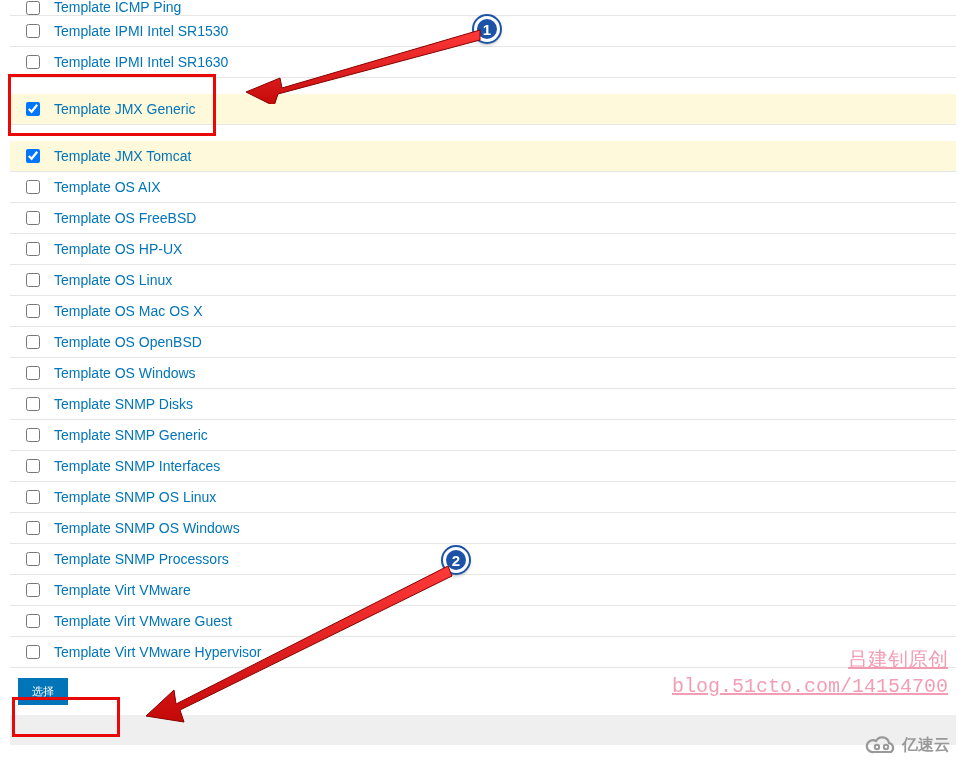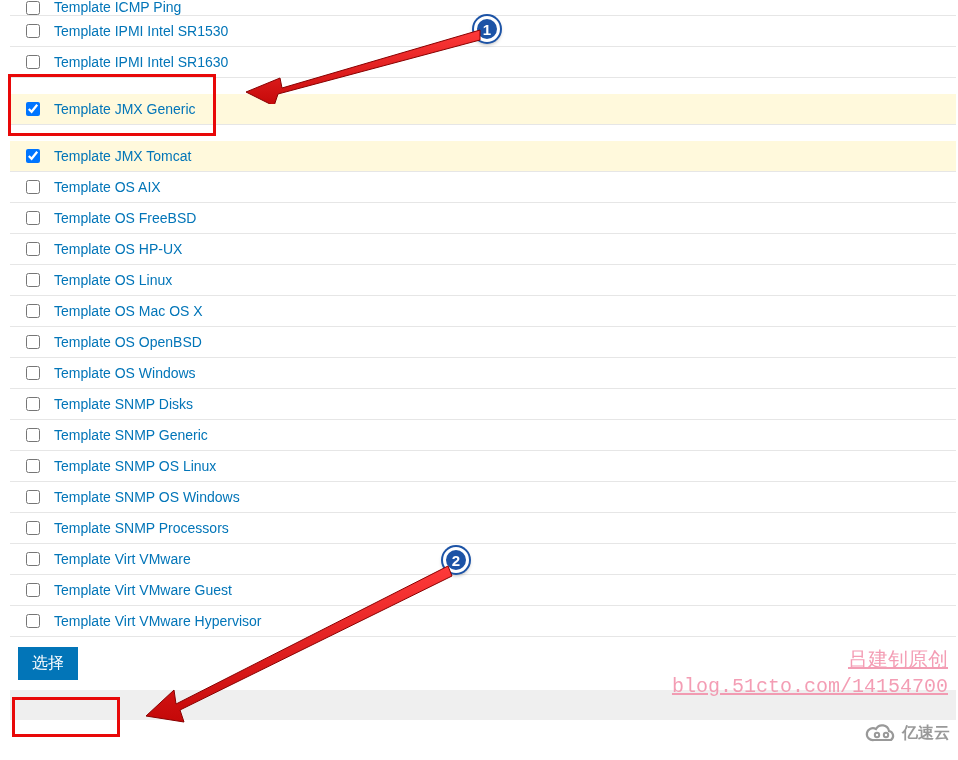--- a/index.html
+++ b/index.html
@@ -57,21 +57,21 @@
   }
   .footer-area {
     padding: 10px 18px;
     background: #ffffff;
   }
   .select-btn {
     background: #0275b8;
     color: #ffffff;
     border: none;
     padding: 6px 14px;
-    font-size: 16px;
+    font-size: 11px;
     cursor: pointer;
   }
   .footer-strip {
     height: 30px;
     background: #efefef;
     width: 946px;
     margin-left: 10px;
   }
 
   
@@ -117,21 +117,21 @@
     color: #f28da8;
     font-family: "SimSun","NSimSun","FangSong","Courier New",monospace;
     font-size: 20px;
     line-height: 1.3;
     opacity: 0.85;
     pointer-events: none;
     text-decoration: underline;
   }
   .watermark2 {
     position: absolute;
-    bottom: 16px;
+    bottom: 4px;
     right: 8px;
     display: flex;
     align-items: center;
     color: #999999;
     font-size: 16px;
     font-weight: bold;
     pointer-events: none;
   }
   .watermark2 svg { margin-right: 4px; }
 </style>
@@ -215,20 +215,26 @@
       <div class="checkbox-cell">
         <input type="checkbox" style="">
       </div>
       <div class="label-cell"><a href="#">Template SNMP Disks</a></div>
     </div>
     <div class="row">
       <div class="checkbox-cell">
         <input type="checkbox" style="">
       </div>
       <div class="label-cell"><a href="#">Template SNMP Generic</a></div>
+    </div>
+    <div class="row">
+      <div class="checkbox-cell">
+        <input type="checkbox" style="">
+      </div>
+      <div class="label-cell"><a href="#">Template SNMP Interfaces</a></div>
     </div>
     <div class="row">
       <div class="checkbox-cell">
         <input type="checkbox" style="">
       </div>
       <div class="label-cell"><a href="#">Template SNMP OS Linux</a></div>
     </div>
     <div class="row">
       <div class="checkbox-cell">
         <input type="checkbox" style="">

